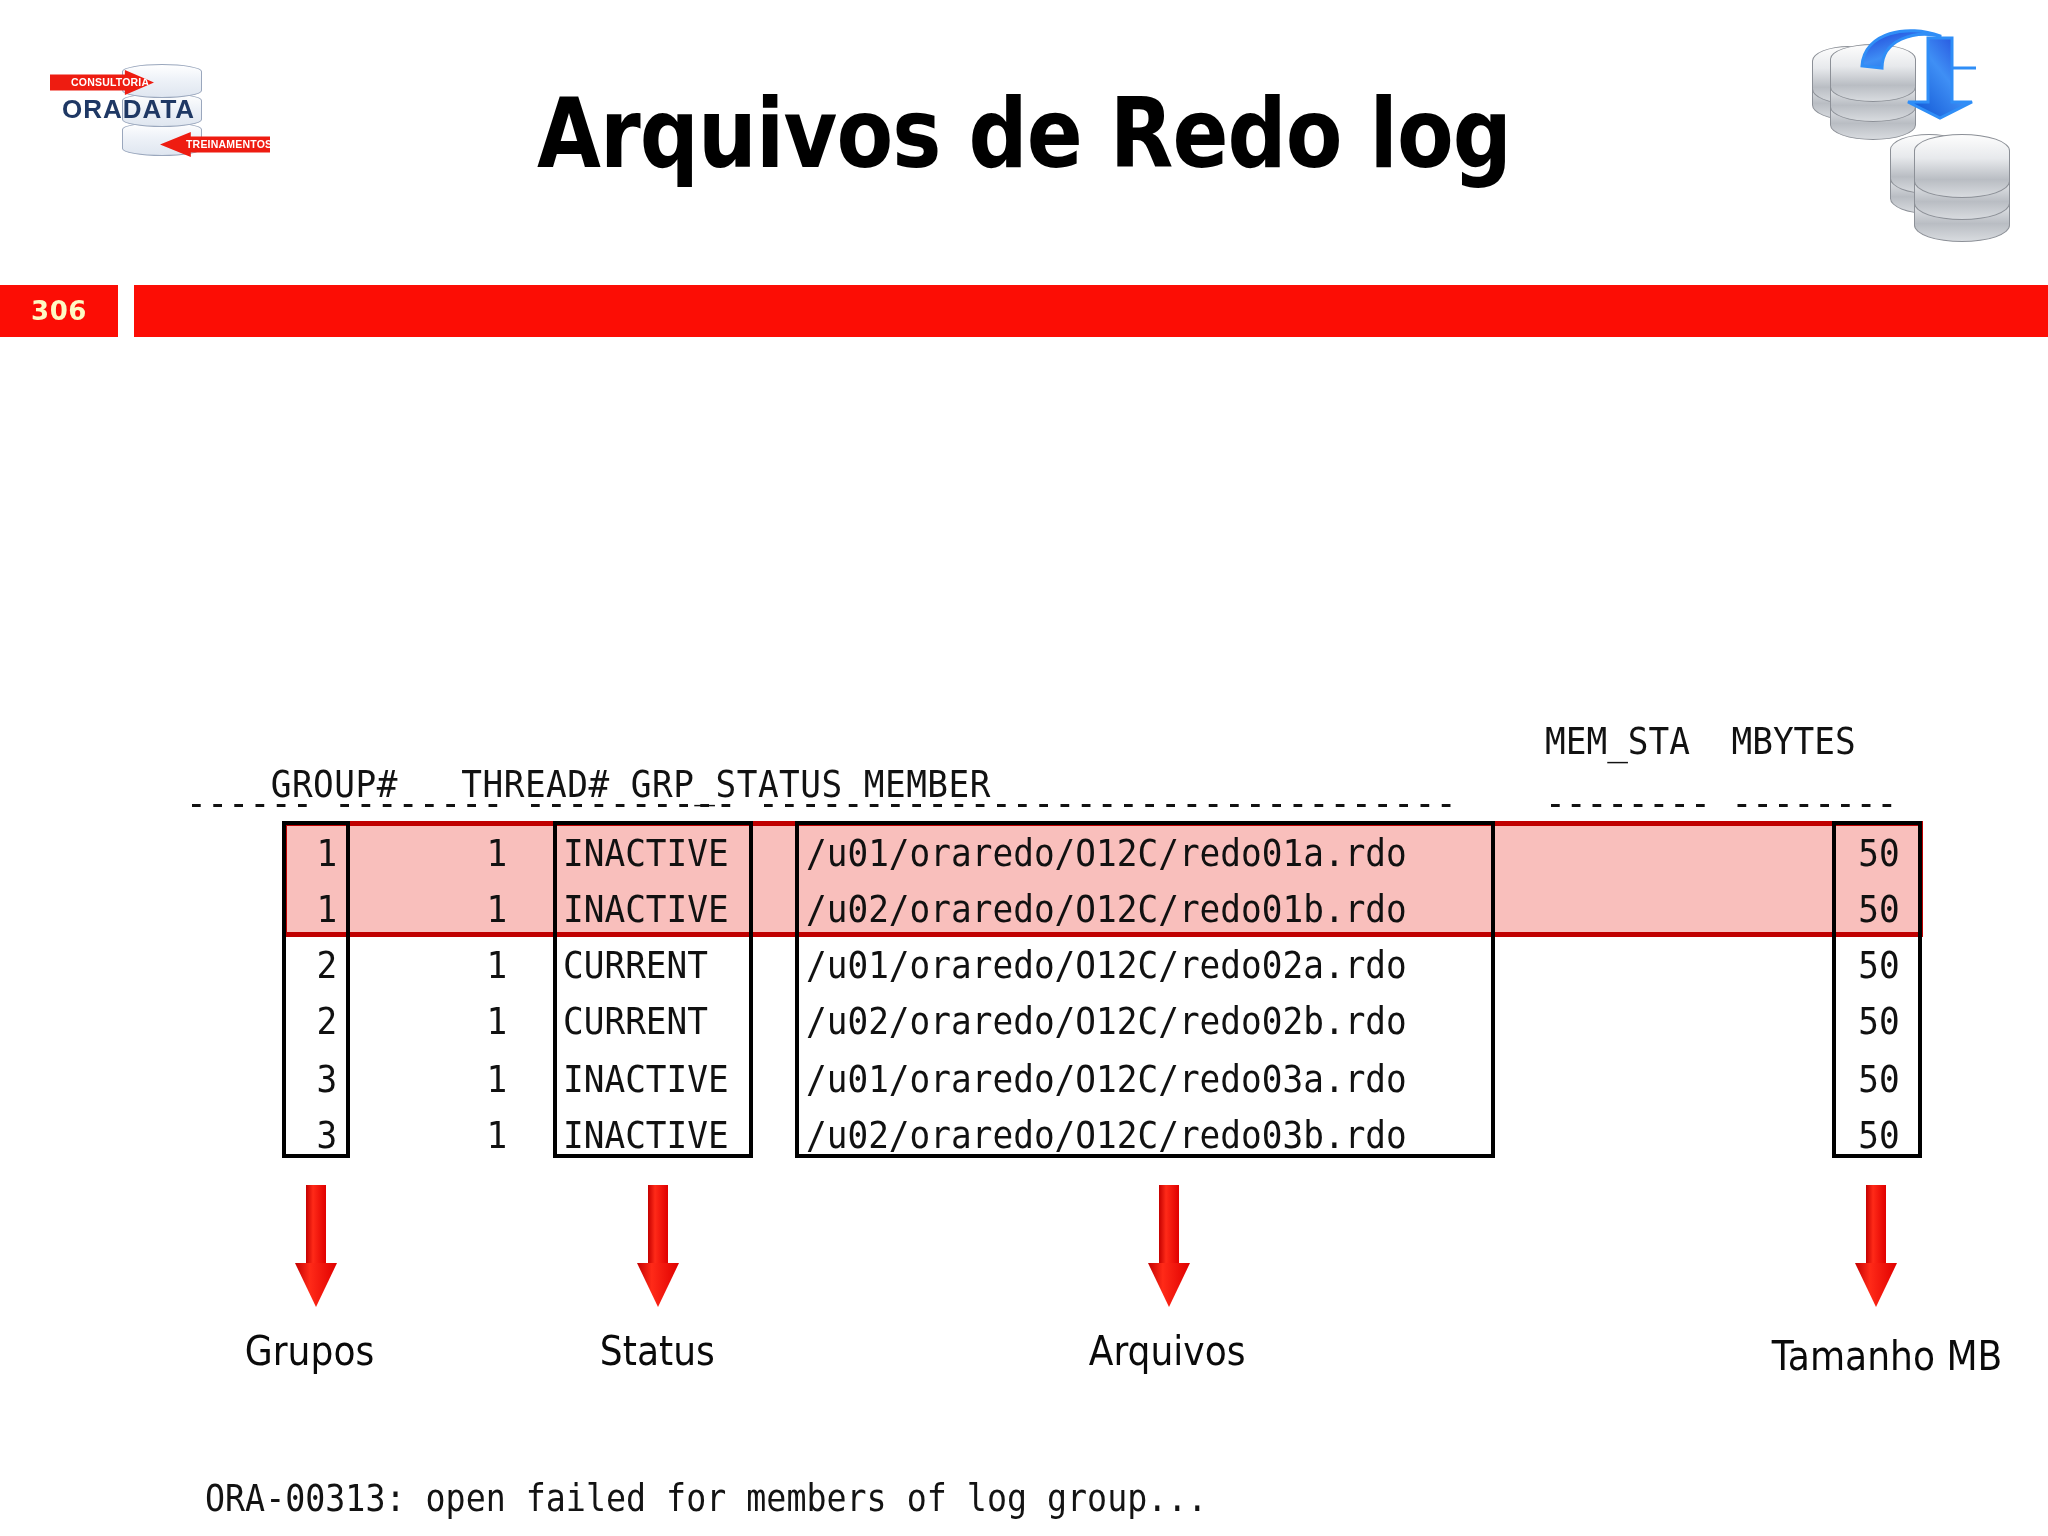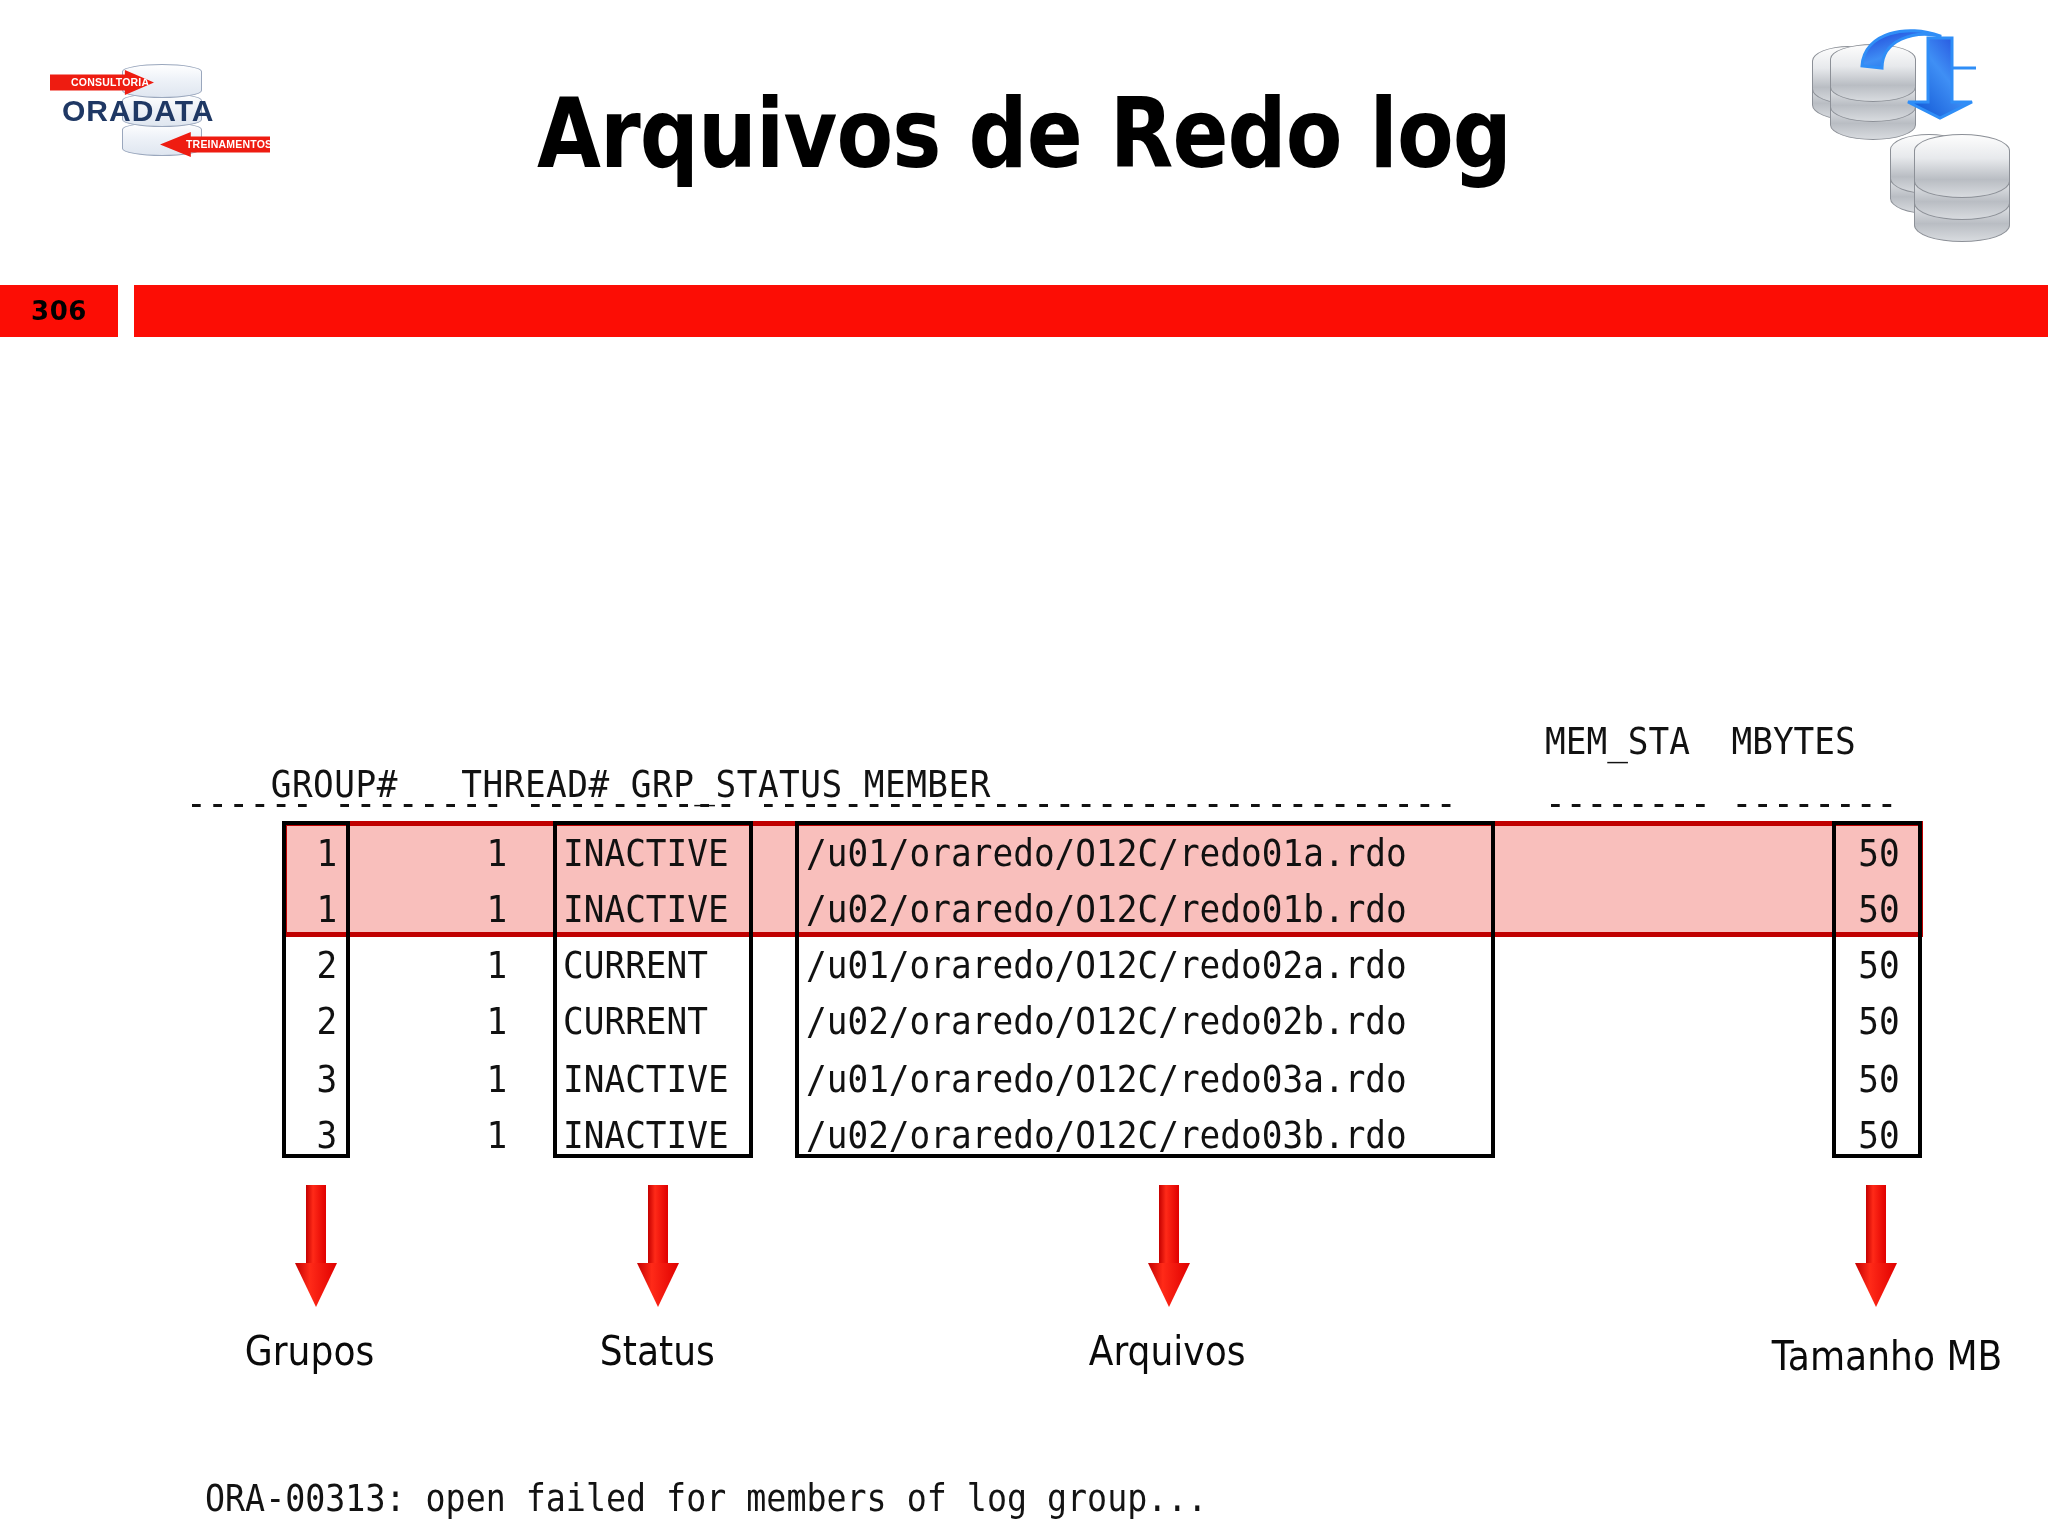--- a/index.html
+++ b/index.html
@@ -48,21 +48,21 @@
   }
   .logo-cyl .s1 { top: 0; }
   .logo-cyl .s2 { top: 29px; }
   .logo-cyl .s3 { top: 58px; }
   .logo-word {
     position: absolute;
     left: 18px;
     top: 36px;
     font-family: "Liberation Sans", sans-serif;
     font-weight: bold;
-    font-size: 30px;
+    font-size: 26px;
     letter-spacing: 1px;
     color: #1f3864;
     white-space: nowrap;
   }
   .logo-arrow {
     position: absolute;
     height: 25px;
     background: #ee1c11;
     color: #ffffff;
     font-size: 10.5px;
@@ -127,21 +127,21 @@
   }
 
   
   #pagenum-badge {
     position: absolute;
     left: 0;
     top: 285px;
     width: 118px;
     height: 52px;
     background: #fc0d05;
-    color: #000000;
+    color: #fef9c3;
     font-family: "DejaVu Sans", sans-serif;
     font-weight: bold;
     font-size: 26px;
     line-height: 52px;
     text-align: center;
     letter-spacing: .5px;
   }
   #red-bar {
     position: absolute;
     left: 134px;

